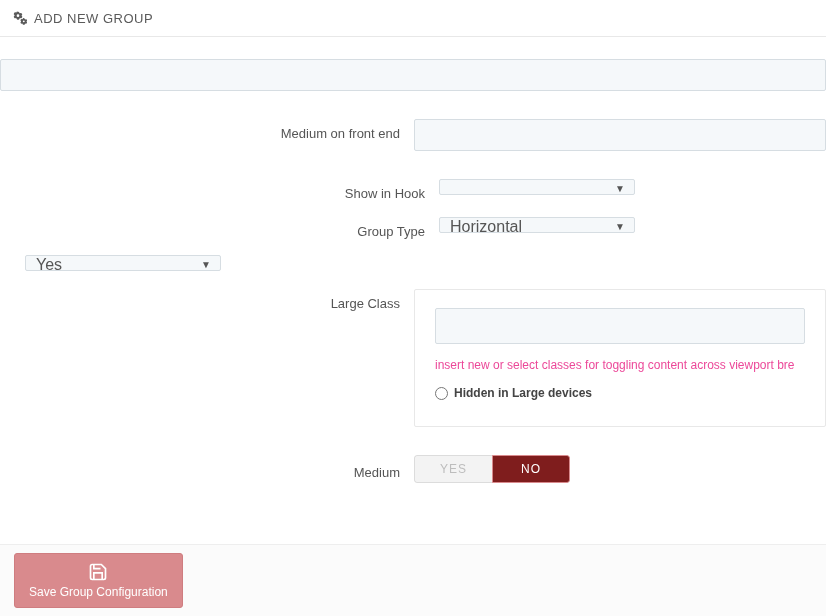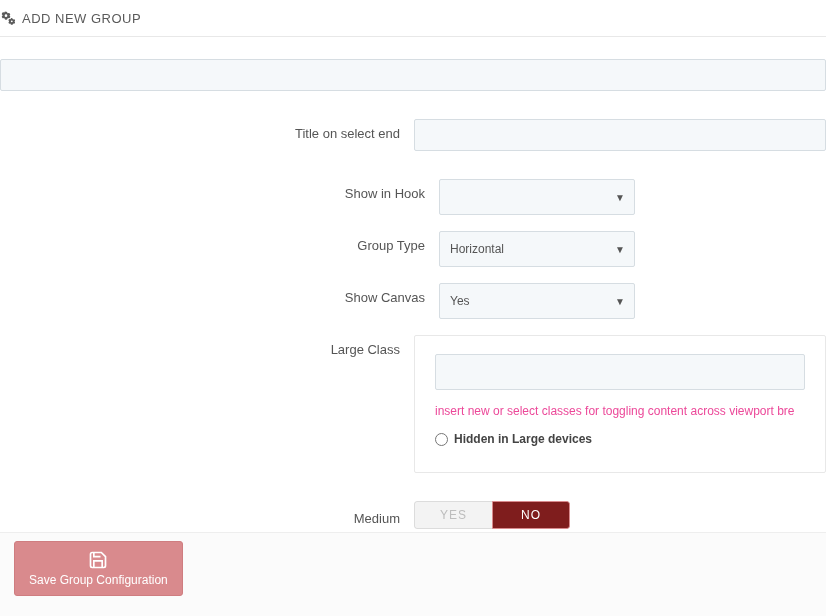--- a/index.html
+++ b/index.html
@@ -13,21 +13,21 @@
       color: #555;
       background: #fff;
       width: 826px;
       height: 616px;
       overflow: hidden;
     }
     .page-header {
       display: flex;
       align-items: center;
       gap: 6px;
-      padding: 10px 8px 10px 0;
+      padding: 10px 8px 10px 12px;
       border-bottom: 1px solid #e8e8e8;
     }
     .page-header .title {
       color: #5a5a5a;
       font-size: 13px;
       letter-spacing: 0.5px;
     }
     .gears-icon {
       width: 16px;
       height: 16px;
@@ -70,25 +70,25 @@
       font-size: 13px;
       color: #555;
       border-radius: 2px;
     }
     .select-wrap {
       position: relative;
       width: 196px;
     }
     .select {
       width: 100%;
-      height: 36px;
+      height: 16px;
       border: 1px solid #d6dde2;
       background: #f5f8fa;
       padding: 0 34px 0 10px;
-      font-size: 12px;
+      font-size: 16px;
       color: #555;
       appearance: none;
       -webkit-appearance: none;
       border-radius: 2px;
       cursor: pointer;
     }
     .select-caret {
       position: absolute;
       right: 10px;
       top: 50%;
@@ -169,21 +169,21 @@
       border-color: #d98a8d;
       color: #fff;
     }
     .footer {
       position: absolute;
       left: 0;
       right: 0;
       bottom: 0;
       background: #fbfbfb;
       border-top: 1px solid #eee;
-      padding: 8px 14px 20px 14px;
+      padding: 8px 14px 8px 14px;
     }
     .save-btn {
       display: inline-flex;
       flex-direction: column;
       align-items: center;
       justify-content: center;
       gap: 3px;
       background: #d98a8d;
       color: #fff;
       border: 1px solid #cf7d80;
@@ -220,21 +220,21 @@
 <div class="form-area">
 
   <div class="form-row">
     <div class="field-col">
       <input type="text" class="text-input" value="" style="">
     </div>
   </div>
 
   <div class="form-row">
     <div class="label-col">
-      <span>Title on select end</span>
+      <span>Medium on front end</span>
     </div>
     <div class="field-col">
       <input type="text" class="text-input" value="" style="">
     </div>
   </div>
 
   <div class="form-row tight">
     <div class="label-col">
       <span>Show in Hook</span>
     </div>
@@ -256,23 +256,20 @@
       <div class="select-wrap">
         <select class="select">
           <option>Horizontal</option>
         </select>
         <span class="select-caret">▼</span>
       </div>
     </div>
   </div>
 
   <div class="form-row tight">
-    <div class="label-col">
-      <span>Show Canvas</span>
-    </div>
     <div class="field-col">
       <div class="select-wrap">
         <select class="select">
           <option>Yes</option>
         </select>
         <span class="select-caret">▼</span>
       </div>
     </div>
   </div>
 

